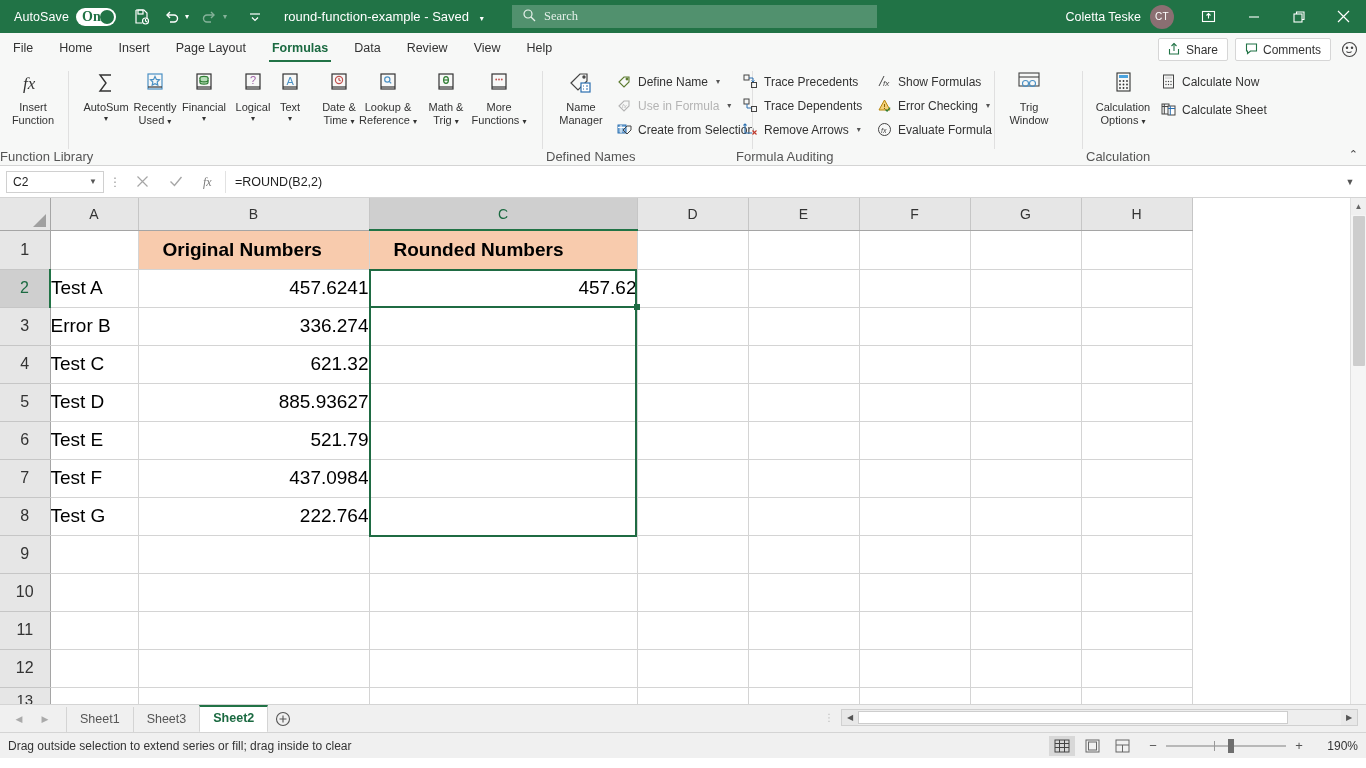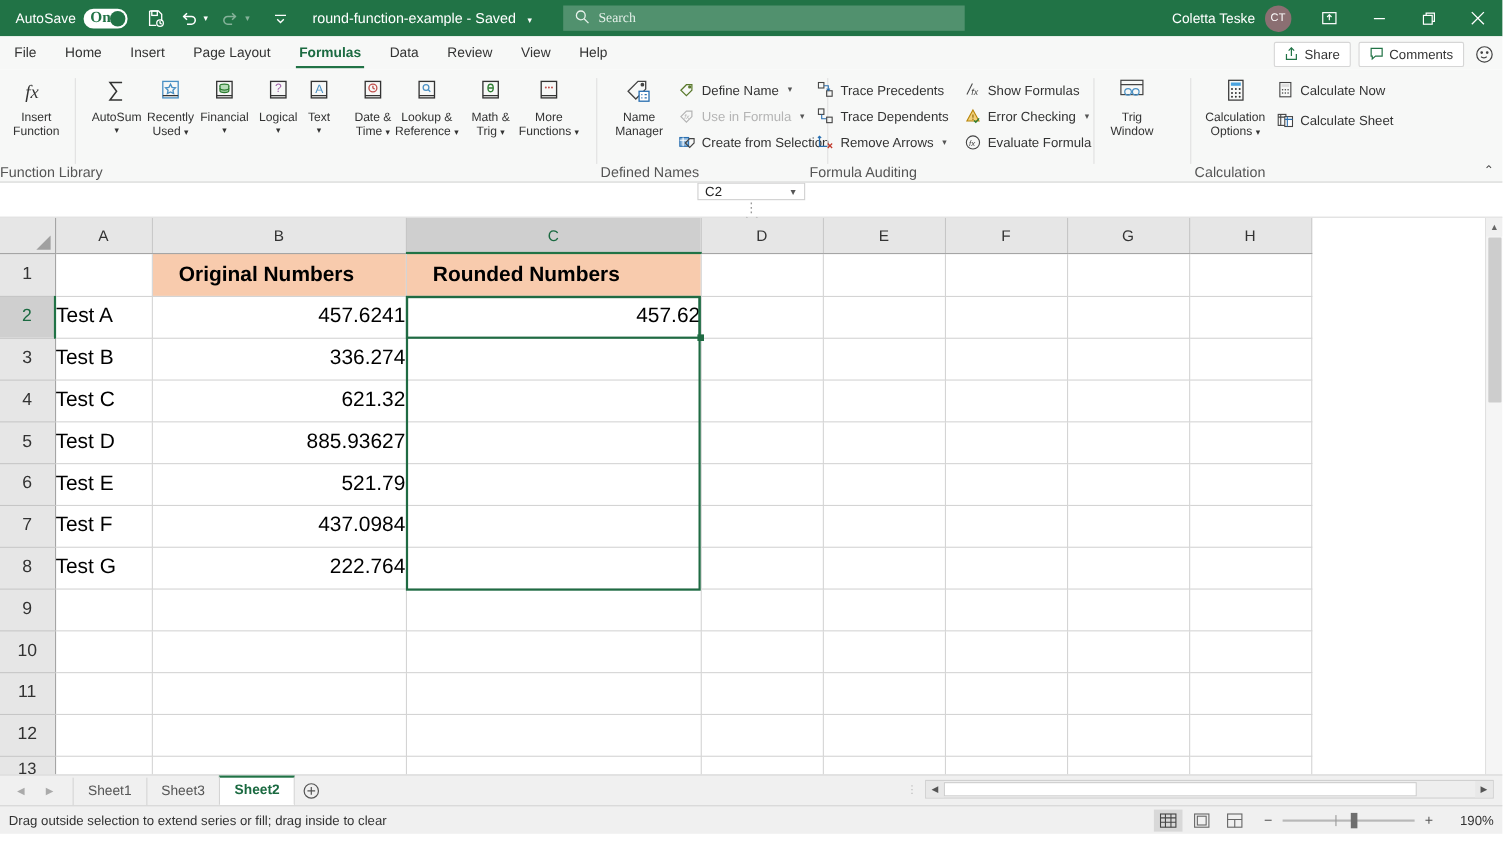--- a/index.html
+++ b/index.html
@@ -95,21 +95,21 @@
     color:#333; cursor:pointer; height:21px; white-space:nowrap;
   }
   .smallbtn.disabled { color:#b4b4b4; }
   .smallbtn .ic { width:17px; height:17px; display:flex;align-items:center;justify-content:center;}
   .smallbtn .cv { font-size:8px; margin-left:3px; color:#555;}
   .ribbon-collapse { position:absolute; right:8px; bottom:4px; font-size:11px; color:#444; cursor:pointer;}
 
   
   .fbar {
     height: 32px; background:#fff; display:flex; align-items:center;
-    border-bottom:1px solid #d4d4d4; padding: 0 6px; flex-direction: column;
+    border-bottom:1px solid #d4d4d4; padding: 0 6px;
   }
   .namebox {
     width:98px; height:22px; border:1px solid #d0d0d0; background:#fff; display:flex;
     align-items:center; padding:0 6px; font-size:12px; color:#222; position:relative; cursor:text;
   }
   .namebox .cv{ position:absolute; right:6px; font-size:8px; color:#555;}
   .fb-dots { width:22px; text-align:center; color:#9a9a9a; font-size:12px; letter-spacing:0; }
   .fb-ic { width:33px; height:22px; display:flex;align-items:center;justify-content:center; color:#a6a6a6; cursor:pointer;}
   .fb-input {
     flex:1; height:22px; display:flex; align-items:center; font-size:12.5px; color:#222;
@@ -712,21 +712,21 @@
         <td class="cell num">457.6241</td>
         <td class="cell num">457.62</td>
         <td class="cell"></td>
         <td class="cell"></td>
         <td class="cell"></td>
         <td class="cell"></td>
         <td class="cell"></td>
       </tr>
       <tr style="height:38px;">
         <td class="rowhead">3</td>
-        <td class="cell txt">Test B</td>
+        <td class="cell txt">Error B</td>
         <td class="cell num">336.274</td>
         <td class="cell num"></td>
         <td class="cell"></td>
         <td class="cell"></td>
         <td class="cell"></td>
         <td class="cell"></td>
         <td class="cell"></td>
       </tr>
       <tr style="height:38px;">
         <td class="rowhead">4</td>

